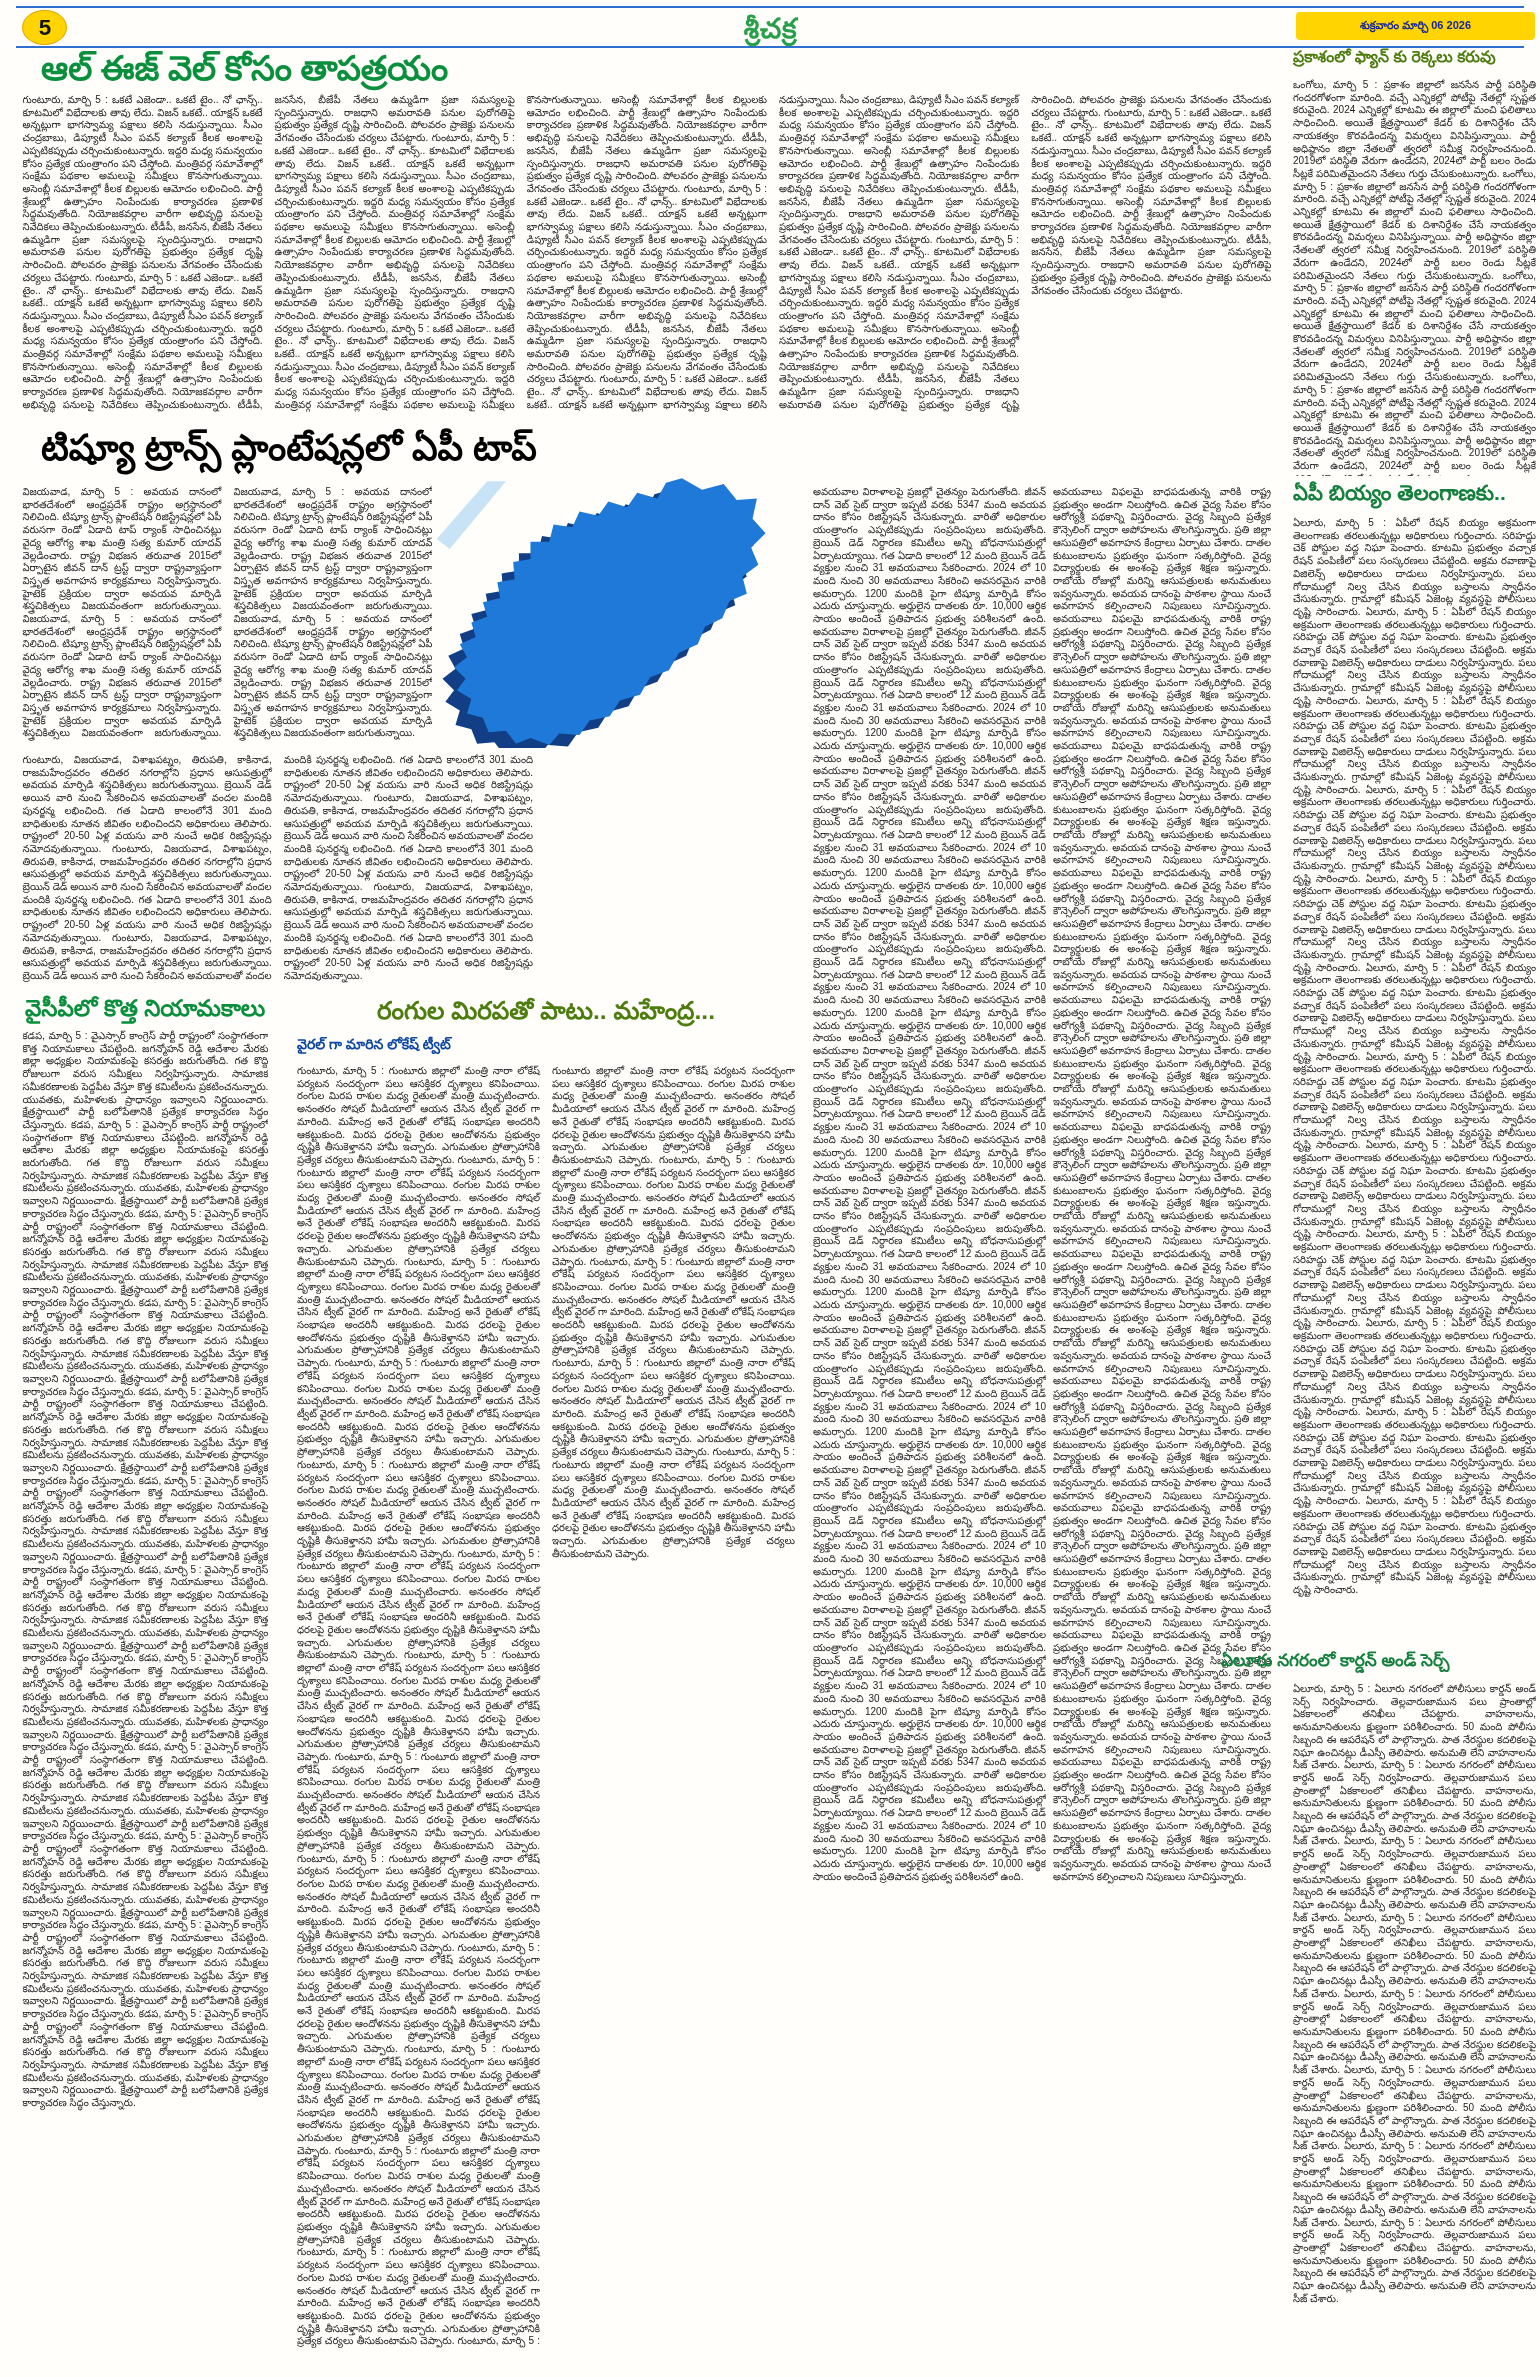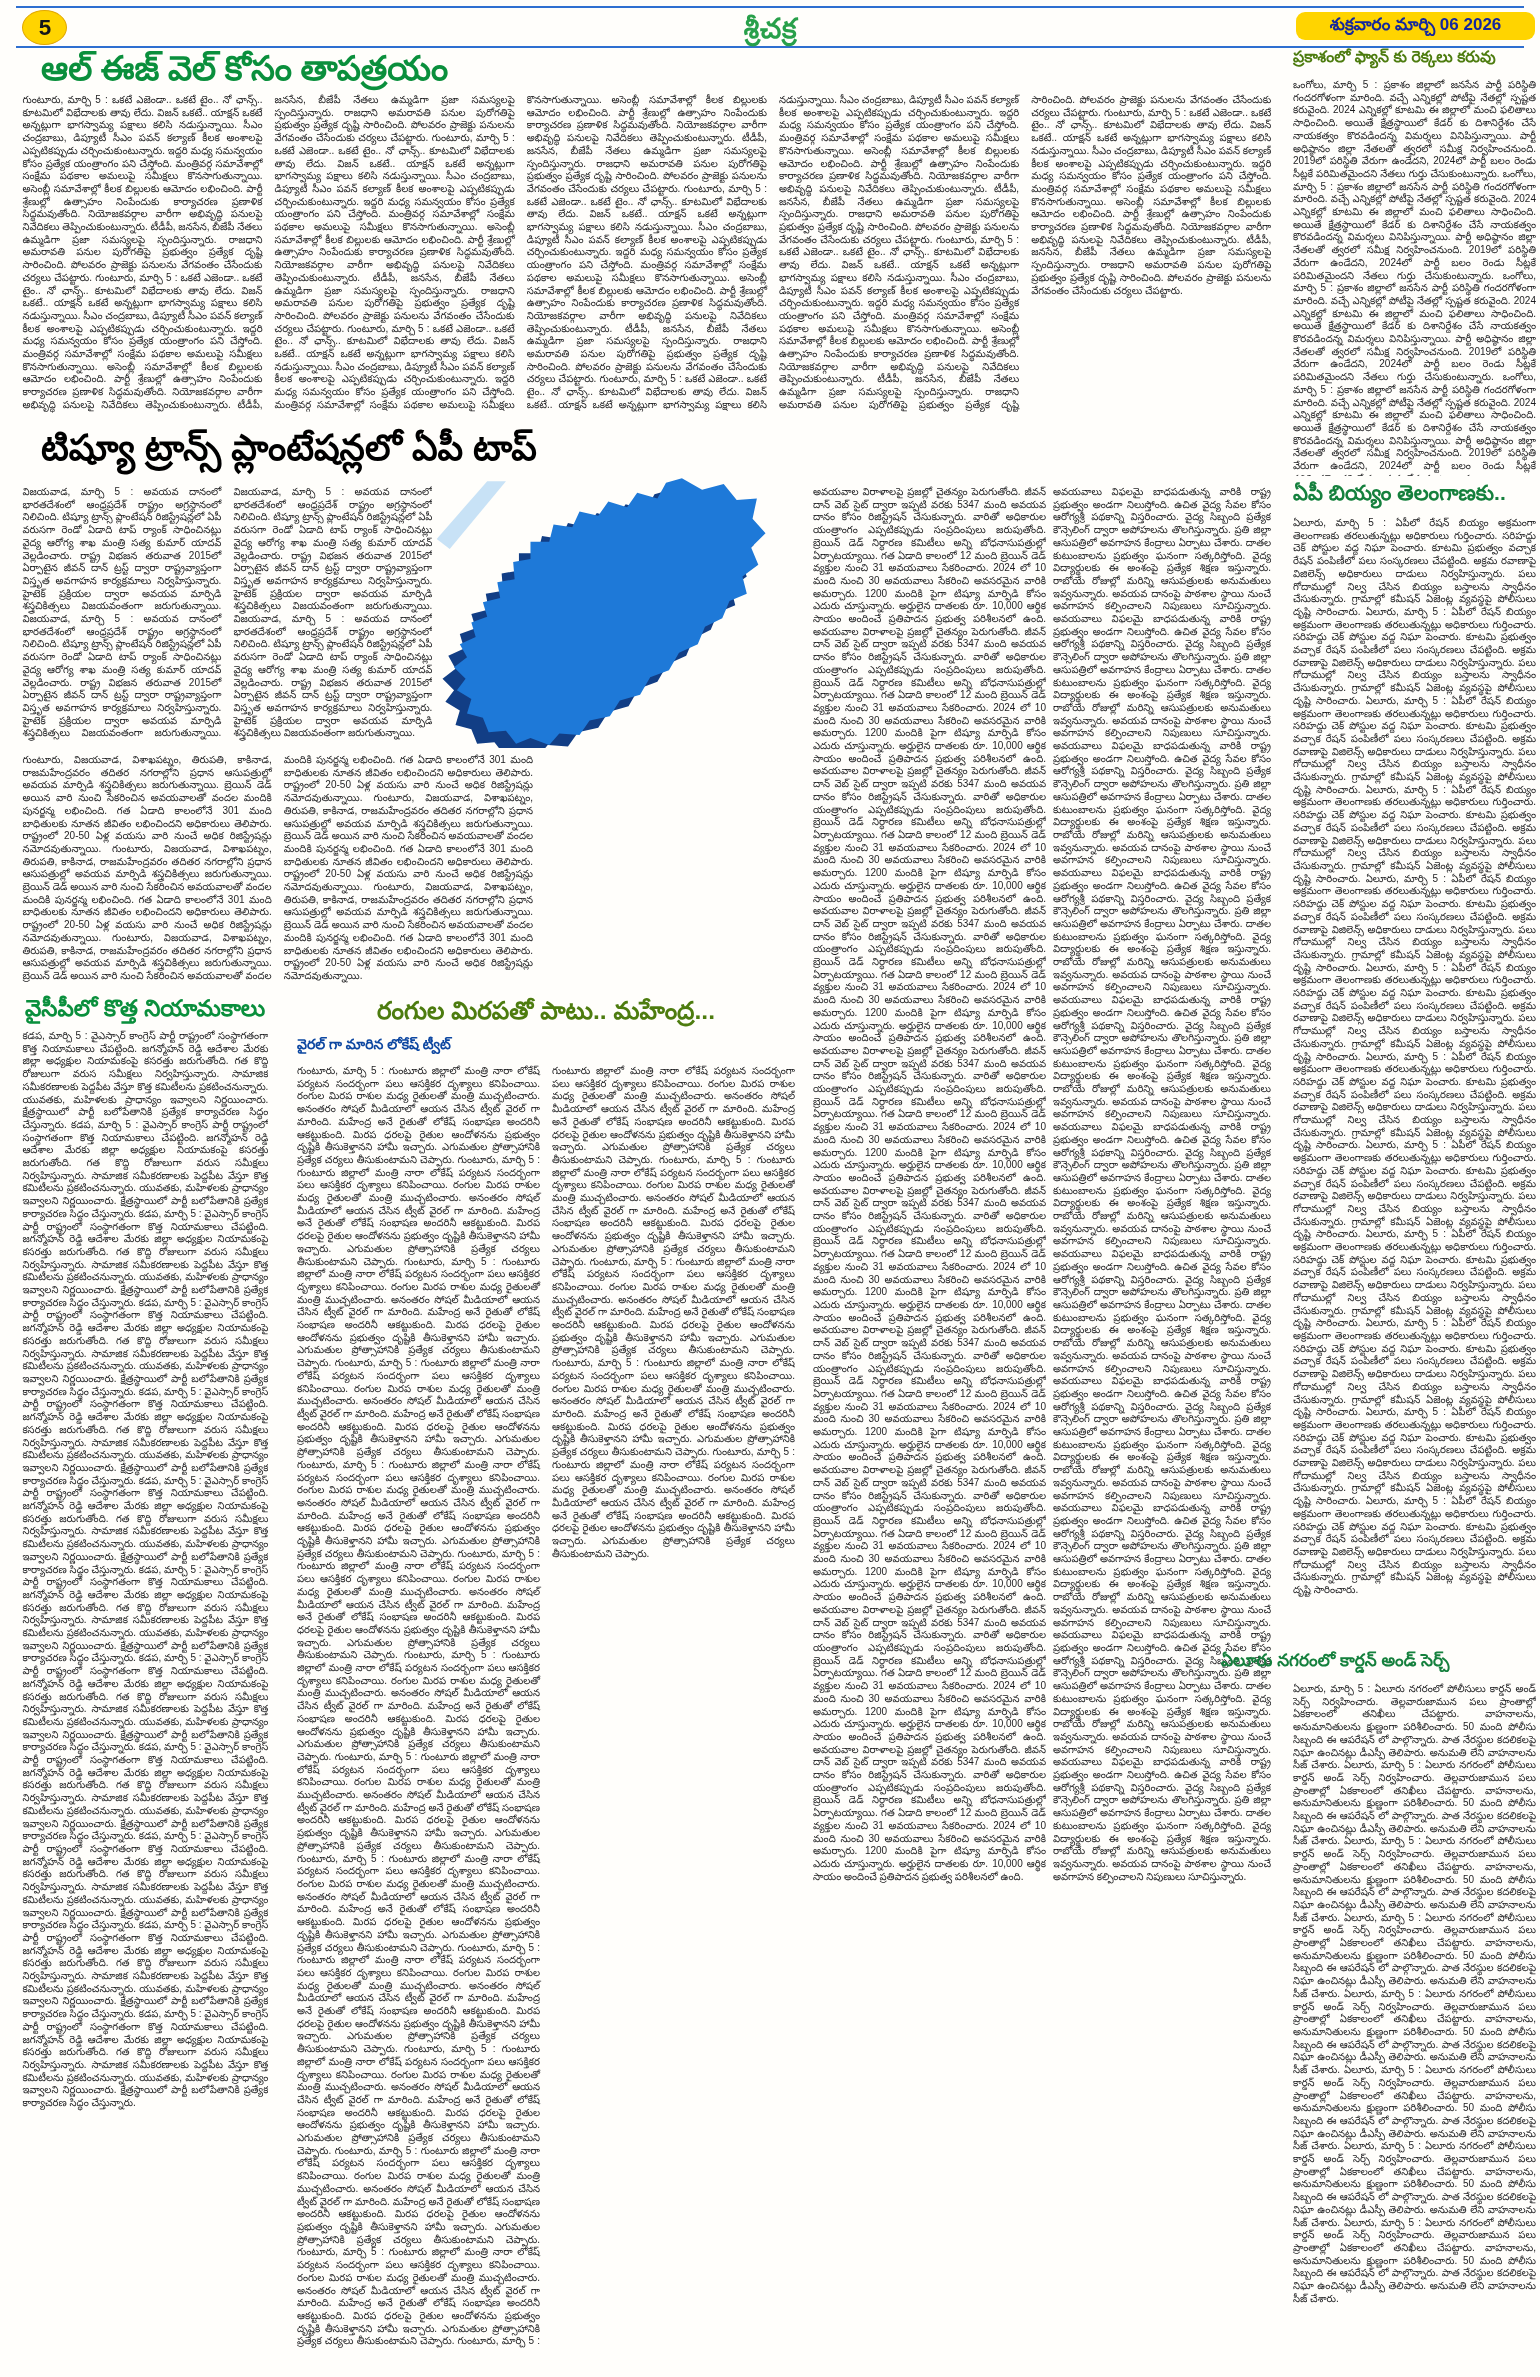--- a/index.html
+++ b/index.html
@@ -19,23 +19,23 @@
     background:#ffd400;border:1.5px solid #e2a800;border-radius:50%;
     display:flex;align-items:center;justify-content:center;
     font-size:22.4px;font-weight:bold;color:#15161a;
   }
   .masthead{
     left:50%;top:13.4px;transform:translateX(-50%);
     color:#28a04a;font-size:28px;font-weight:bold;letter-spacing:0.7px;
   }
   .datebox{
     left:1296px;top:12px;width:239px;height:28px;
-    background:#ffd400;border-radius:9px;
+    background:#ffd400;border-radius:4px;
     display:flex;align-items:center;justify-content:center;
-    color:#14279e;font-size:17px;font-weight:bold;
+    color:#14279e;font-size:11px;font-weight:bold;
   }
   
   .hl{font-weight:bold;line-height:1.08;}
   .hl-green{color:#0a8f3c;}
   .hl-magenta{color:#4d7c0f;}
   .hl-blue{color:#000000;}
   .hl-skyblue{color:#15803d;}
   .subhead{color:#0d47a1;font-weight:bold;text-align:left;}
   
   .body{

